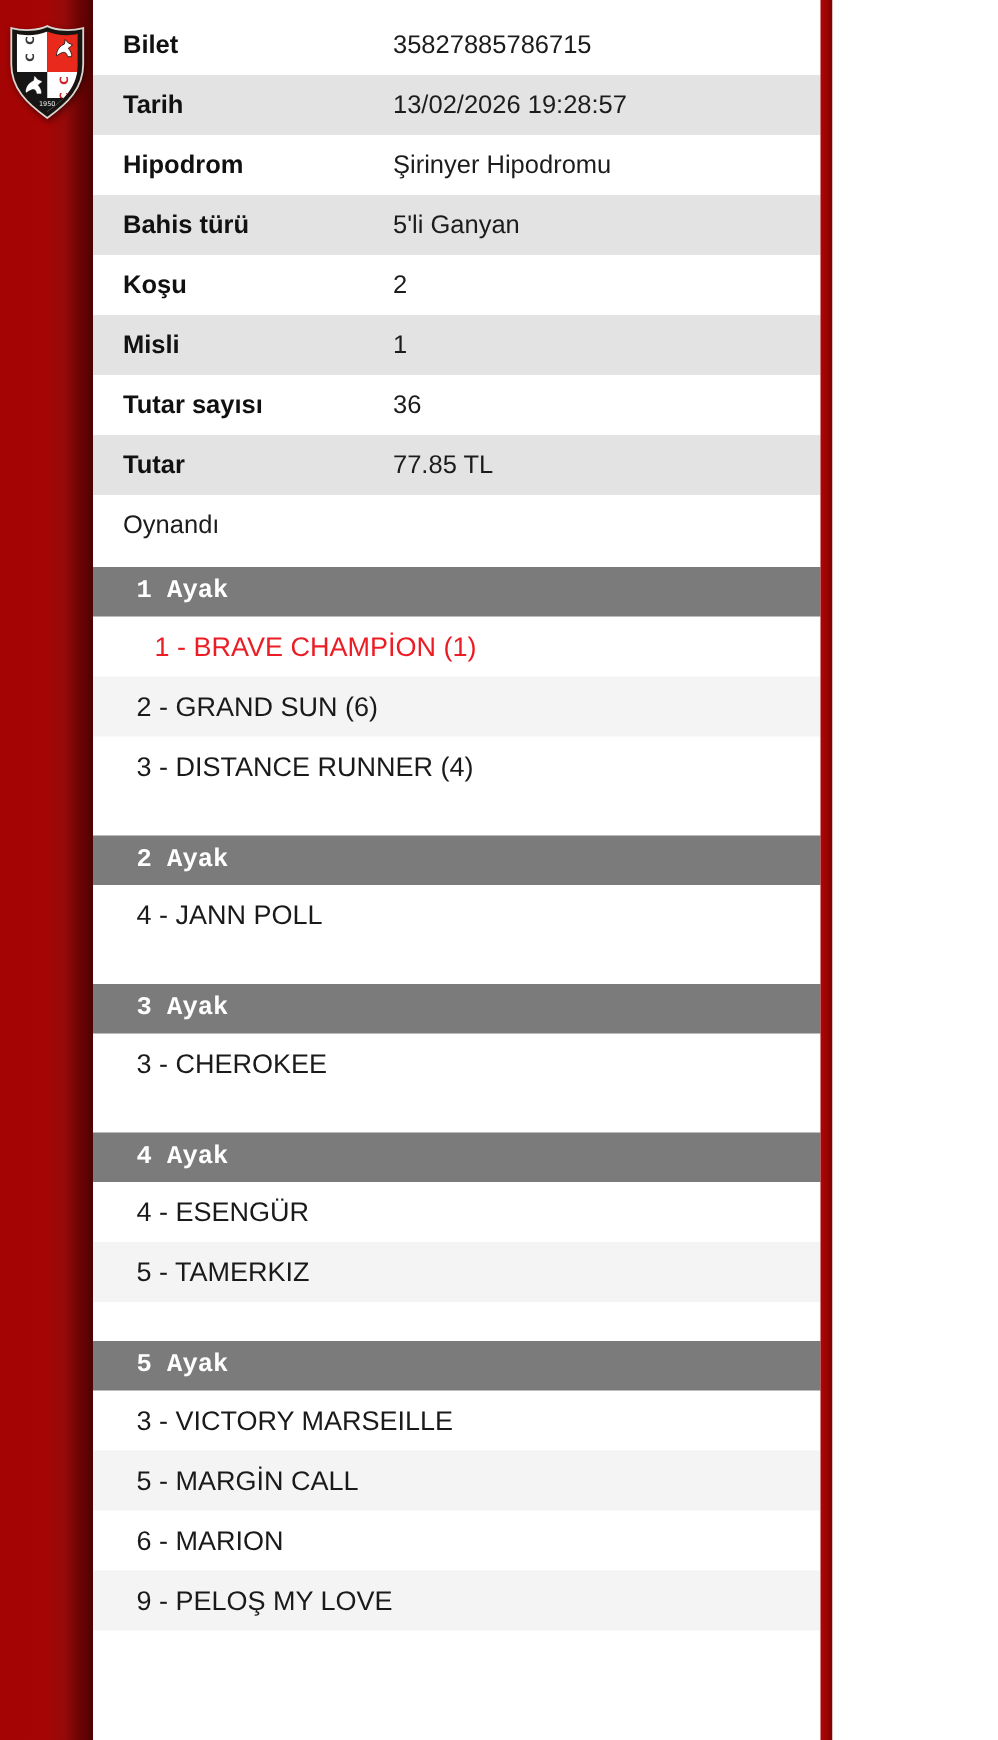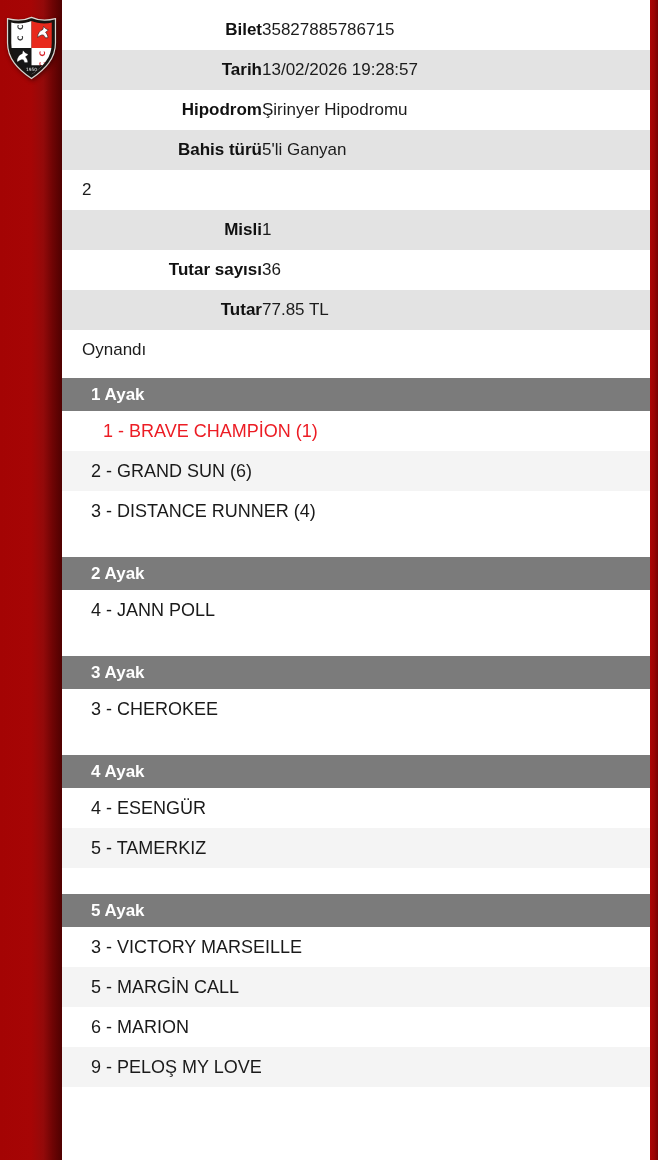--- a/index.html
+++ b/index.html
@@ -4,26 +4,25 @@
 <style>
   * { box-sizing: border-box; margin: 0; padding: 0; }
   html, body { width: 665px; }
   body {
     font-family: "Liberation Sans", sans-serif;
     background: #ffffff;
     color: #151515;
   }
   .page {
     position: relative;
-    width: 658px;
+    width: 555px;
     height: 1160px;
     display: flex;
     overflow: hidden;
     background: #ffffff;
-    text-align: right;
   }
   
   .left-band {
     flex: 0 0 62px;
     background: linear-gradient(90deg, #a40404 0%, #a60505 50%, #930a0a 70%, #6e0404 85%, #4f0101 100%);
     position: relative;
   }
   .crest {
     position: absolute;
     left: 6px;
@@ -60,20 +59,21 @@
   .leg { margin-bottom: 26px; }
   .leg-header {
     height: 33px;
     background: #7b7b7b;
     color: #ffffff;
     font-weight: bold;
     font-size: 17px;
     display: flex;
     align-items: center;
     padding-left: 29px;
+    font-family: Liberation Mono, monospace;
   }
   .horse-row {
     height: 40px;
     display: flex;
     align-items: center;
     padding-left: 29px;
     font-size: 18px;
     color: #1a1a1a;
   }
   .leg-rows .horse-row:nth-child(even) { background: #f4f4f4; }
@@ -130,20 +130,21 @@
       </div>
       <div class="info-row">
         <div class="info-label">Hipodrom</div>
         <div class="info-value">Şirinyer Hipodromu</div>
       </div>
       <div class="info-row">
         <div class="info-label">Bahis türü</div>
         <div class="info-value">5'li Ganyan</div>
       </div>
       <div class="info-row">
+        <div class="info-label">Koşu</div>
         <div class="info-value">2</div>
       </div>
       <div class="info-row">
         <div class="info-label">Misli</div>
         <div class="info-value">1</div>
       </div>
       <div class="info-row">
         <div class="info-label">Tutar sayısı</div>
         <div class="info-value">36</div>
       </div>

